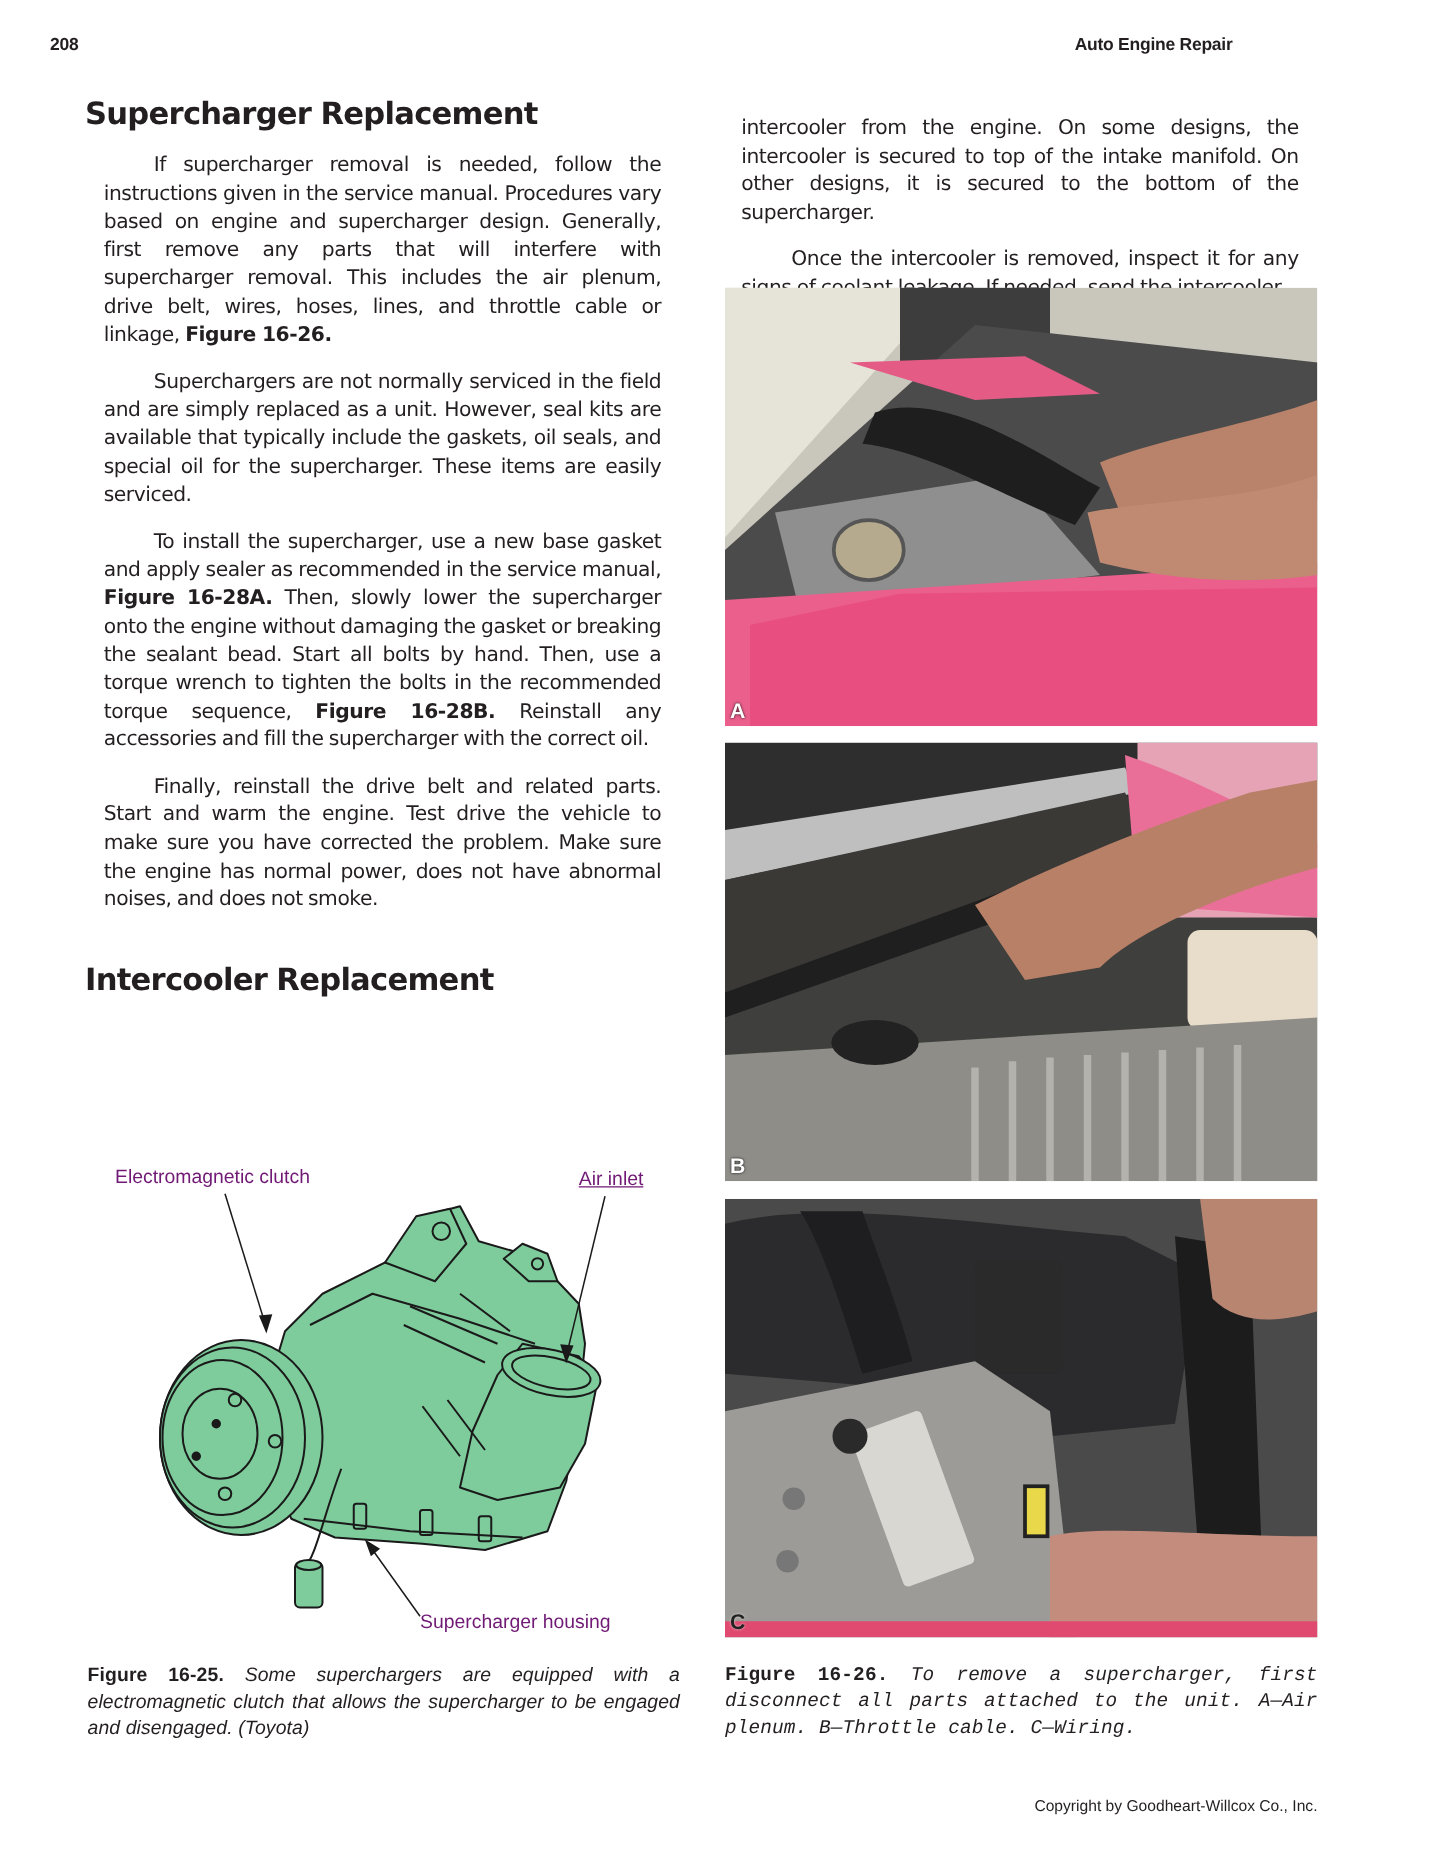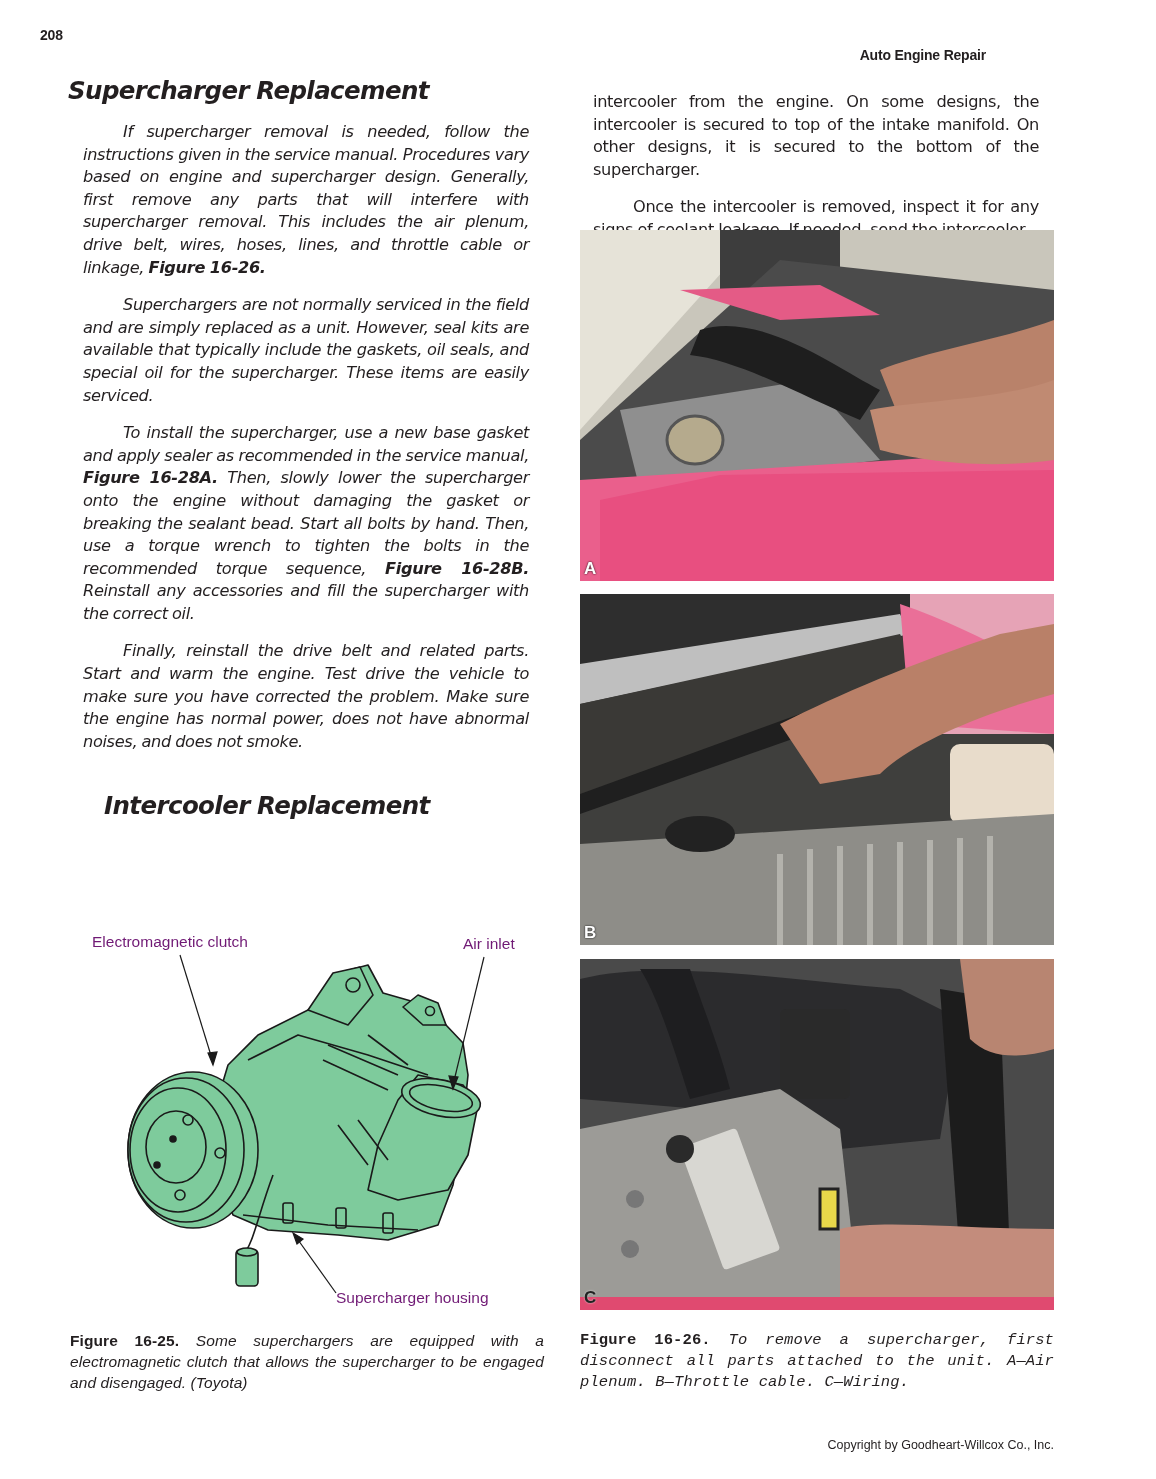--- a/index.html
+++ b/index.html
@@ -1,27 +1,27 @@
 <!DOCTYPE html>
 <html><head>
 <meta charset="utf-8">
 <style>
   html, body { margin: 0; padding: 0; background: #ffffff; }
   body { width: 1156px; height: 1479px; position: relative; overflow: hidden; color: #231f20; }
 
   .running-head { position: absolute; top: 27px; font-family: "Liberation Sans", sans-serif; font-weight: bold; font-size: 14px; letter-spacing: -0.2px; }
   .page-num { left: 40px; }
-  .book-title { right: 170px; margin-top: 20px; }
+  .book-title { right: 170px; }
 
   .col { position: absolute; font-family: "DejaVu Sans", sans-serif; font-size: 16.2px; line-height: 22.6px; text-align: justify; letter-spacing: -0.35px; word-spacing: -0.5px; }
-  .col-left { left: 68px; width: 476px; top: 76px; font-style: italic; }
+  .col-left { left: 68px; width: 476px; top: 76px; }
   .col-right { left: 578px; width: 476px; top: 76px; }
 
   h2.section-heading { font-family: "DejaVu Sans", sans-serif; font-weight: bold; font-size: 24.5px; line-height: 30px; margin: 0 0 4px 0; letter-spacing: -0.6px; color: #231f20; }
-  h2.h-intercooler { margin-top: 38px; margin-left: 36px; }
+  h2.h-intercooler { margin-top: 38px; }
   p.para { margin: 15px; text-indent: 40px; }
   p.para.noindent { text-indent: 0; }
   .fig-ref { font-weight: bold; }
 
   
   .fig25 { position: absolute; left: 68px; top: 925px; width: 480px; height: 390px; }
   .fig-label { position: absolute; font-family: "Liberation Sans", sans-serif; font-size: 15.5px; color: #701a75; }
 
   
   .photo { position: absolute; left: 580px; width: 474px; height: 351px; overflow: hidden; }
@@ -61,21 +61,21 @@
 
 </div>
 
 <div class="col col-right">
   <p class="para noindent">intercooler from the engine. On some designs, the intercooler is secured to top of the intake manifold. On other designs, it is secured to the bottom of the supercharger.</p>
   <p class="para">Once the intercooler is removed, inspect it for any signs of coolant leakage. If needed, send the intercooler</p>
 </div>
 
 <div class="fig25">
   <span class="fig-label" style="left:24px; top:8px;">Electromagnetic clutch</span>
-  <span class="fig-label" style="left:395px; top:10px;">Air inlet</span>
+  <span class="fig-label" style="left:395px; top:10px;text-decoration:underline;">Air inlet</span>
   <span class="fig-label" style="left:268px; top:364px;">Supercharger housing</span>
 
   <svg width="480" height="390" viewBox="0 0 480 390">
     <g stroke="#1a1a1a" stroke-width="1.6" fill="#7ecb9c" stroke-linejoin="round">
 
       <path d="M190 110 L250 80 L270 48 L300 40 L315 68 L350 78 L360 92 L378 100 L395 118 L400 150 L395 200 L385 260 L370 300 L320 315 L270 310 L200 305 L165 290 L150 250 L148 180 L160 140 Z"></path>
 
       <path d="M240 85 L265 48 L292 42 L305 70 L280 100 Z"></path>
       <circle cx="285" cy="60" r="7" fill="#7ecb9c"></circle>
       <path d="M335 82 L350 70 L370 78 L378 100 L355 100 Z"></path>

